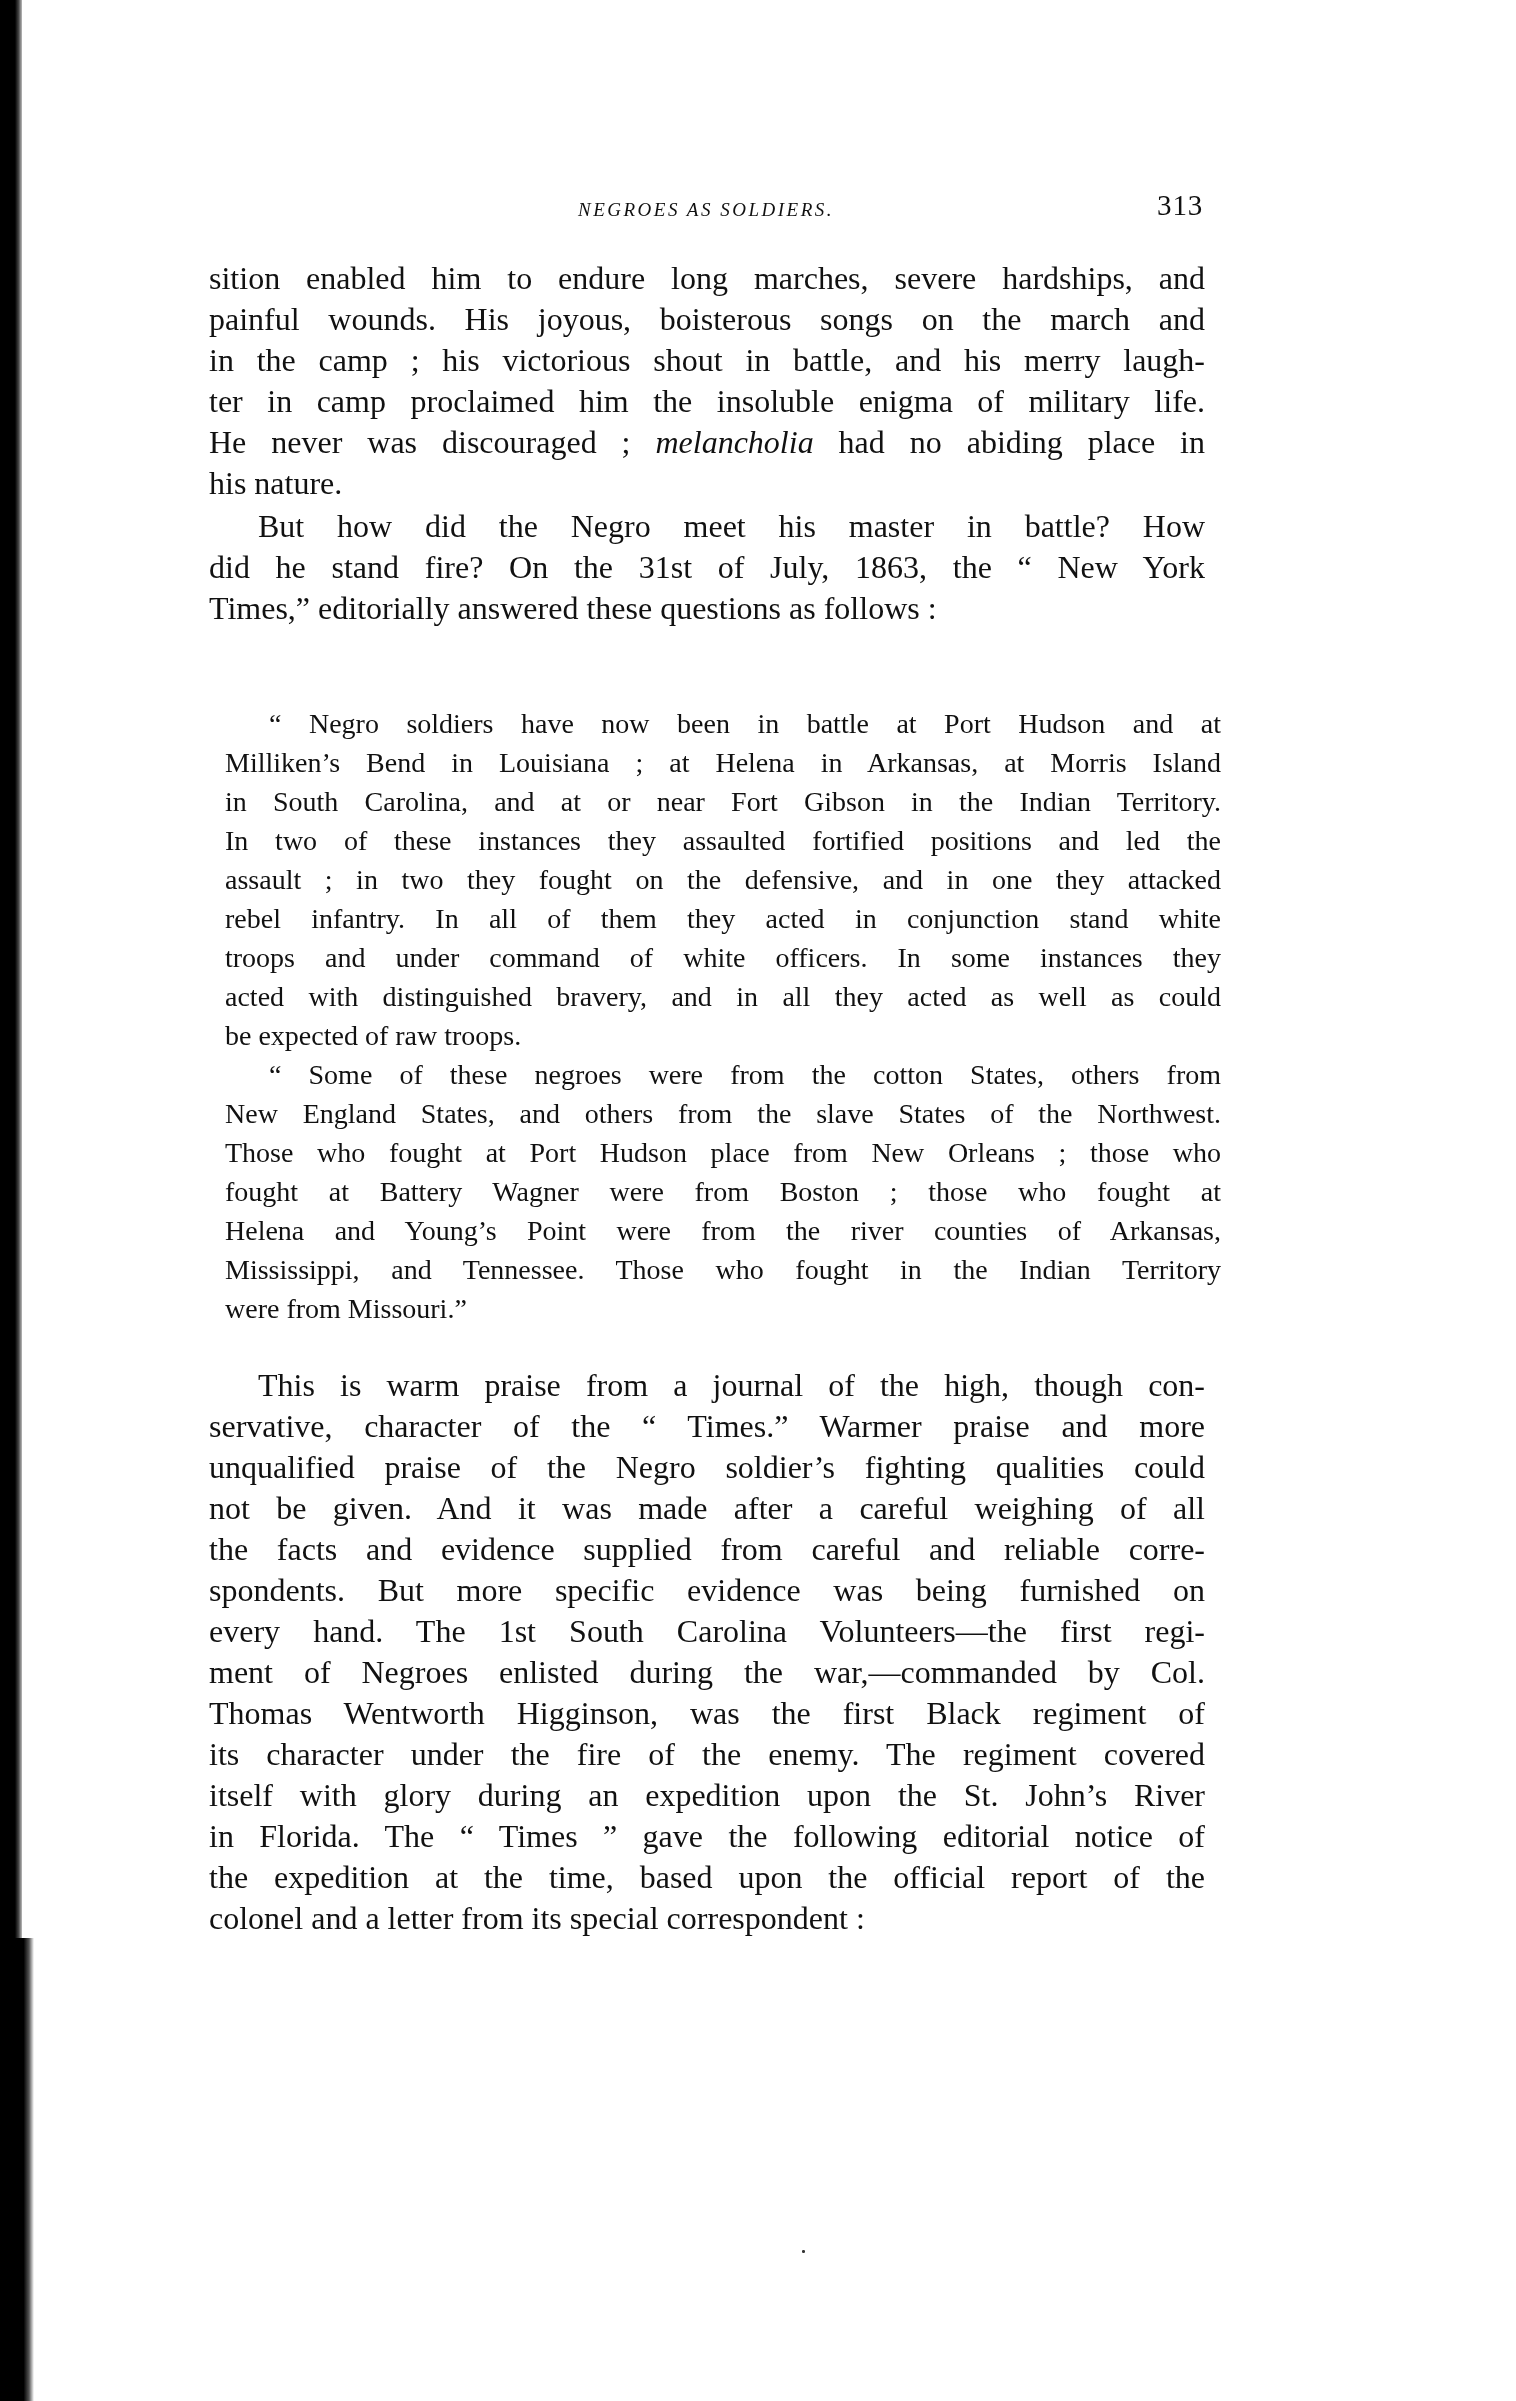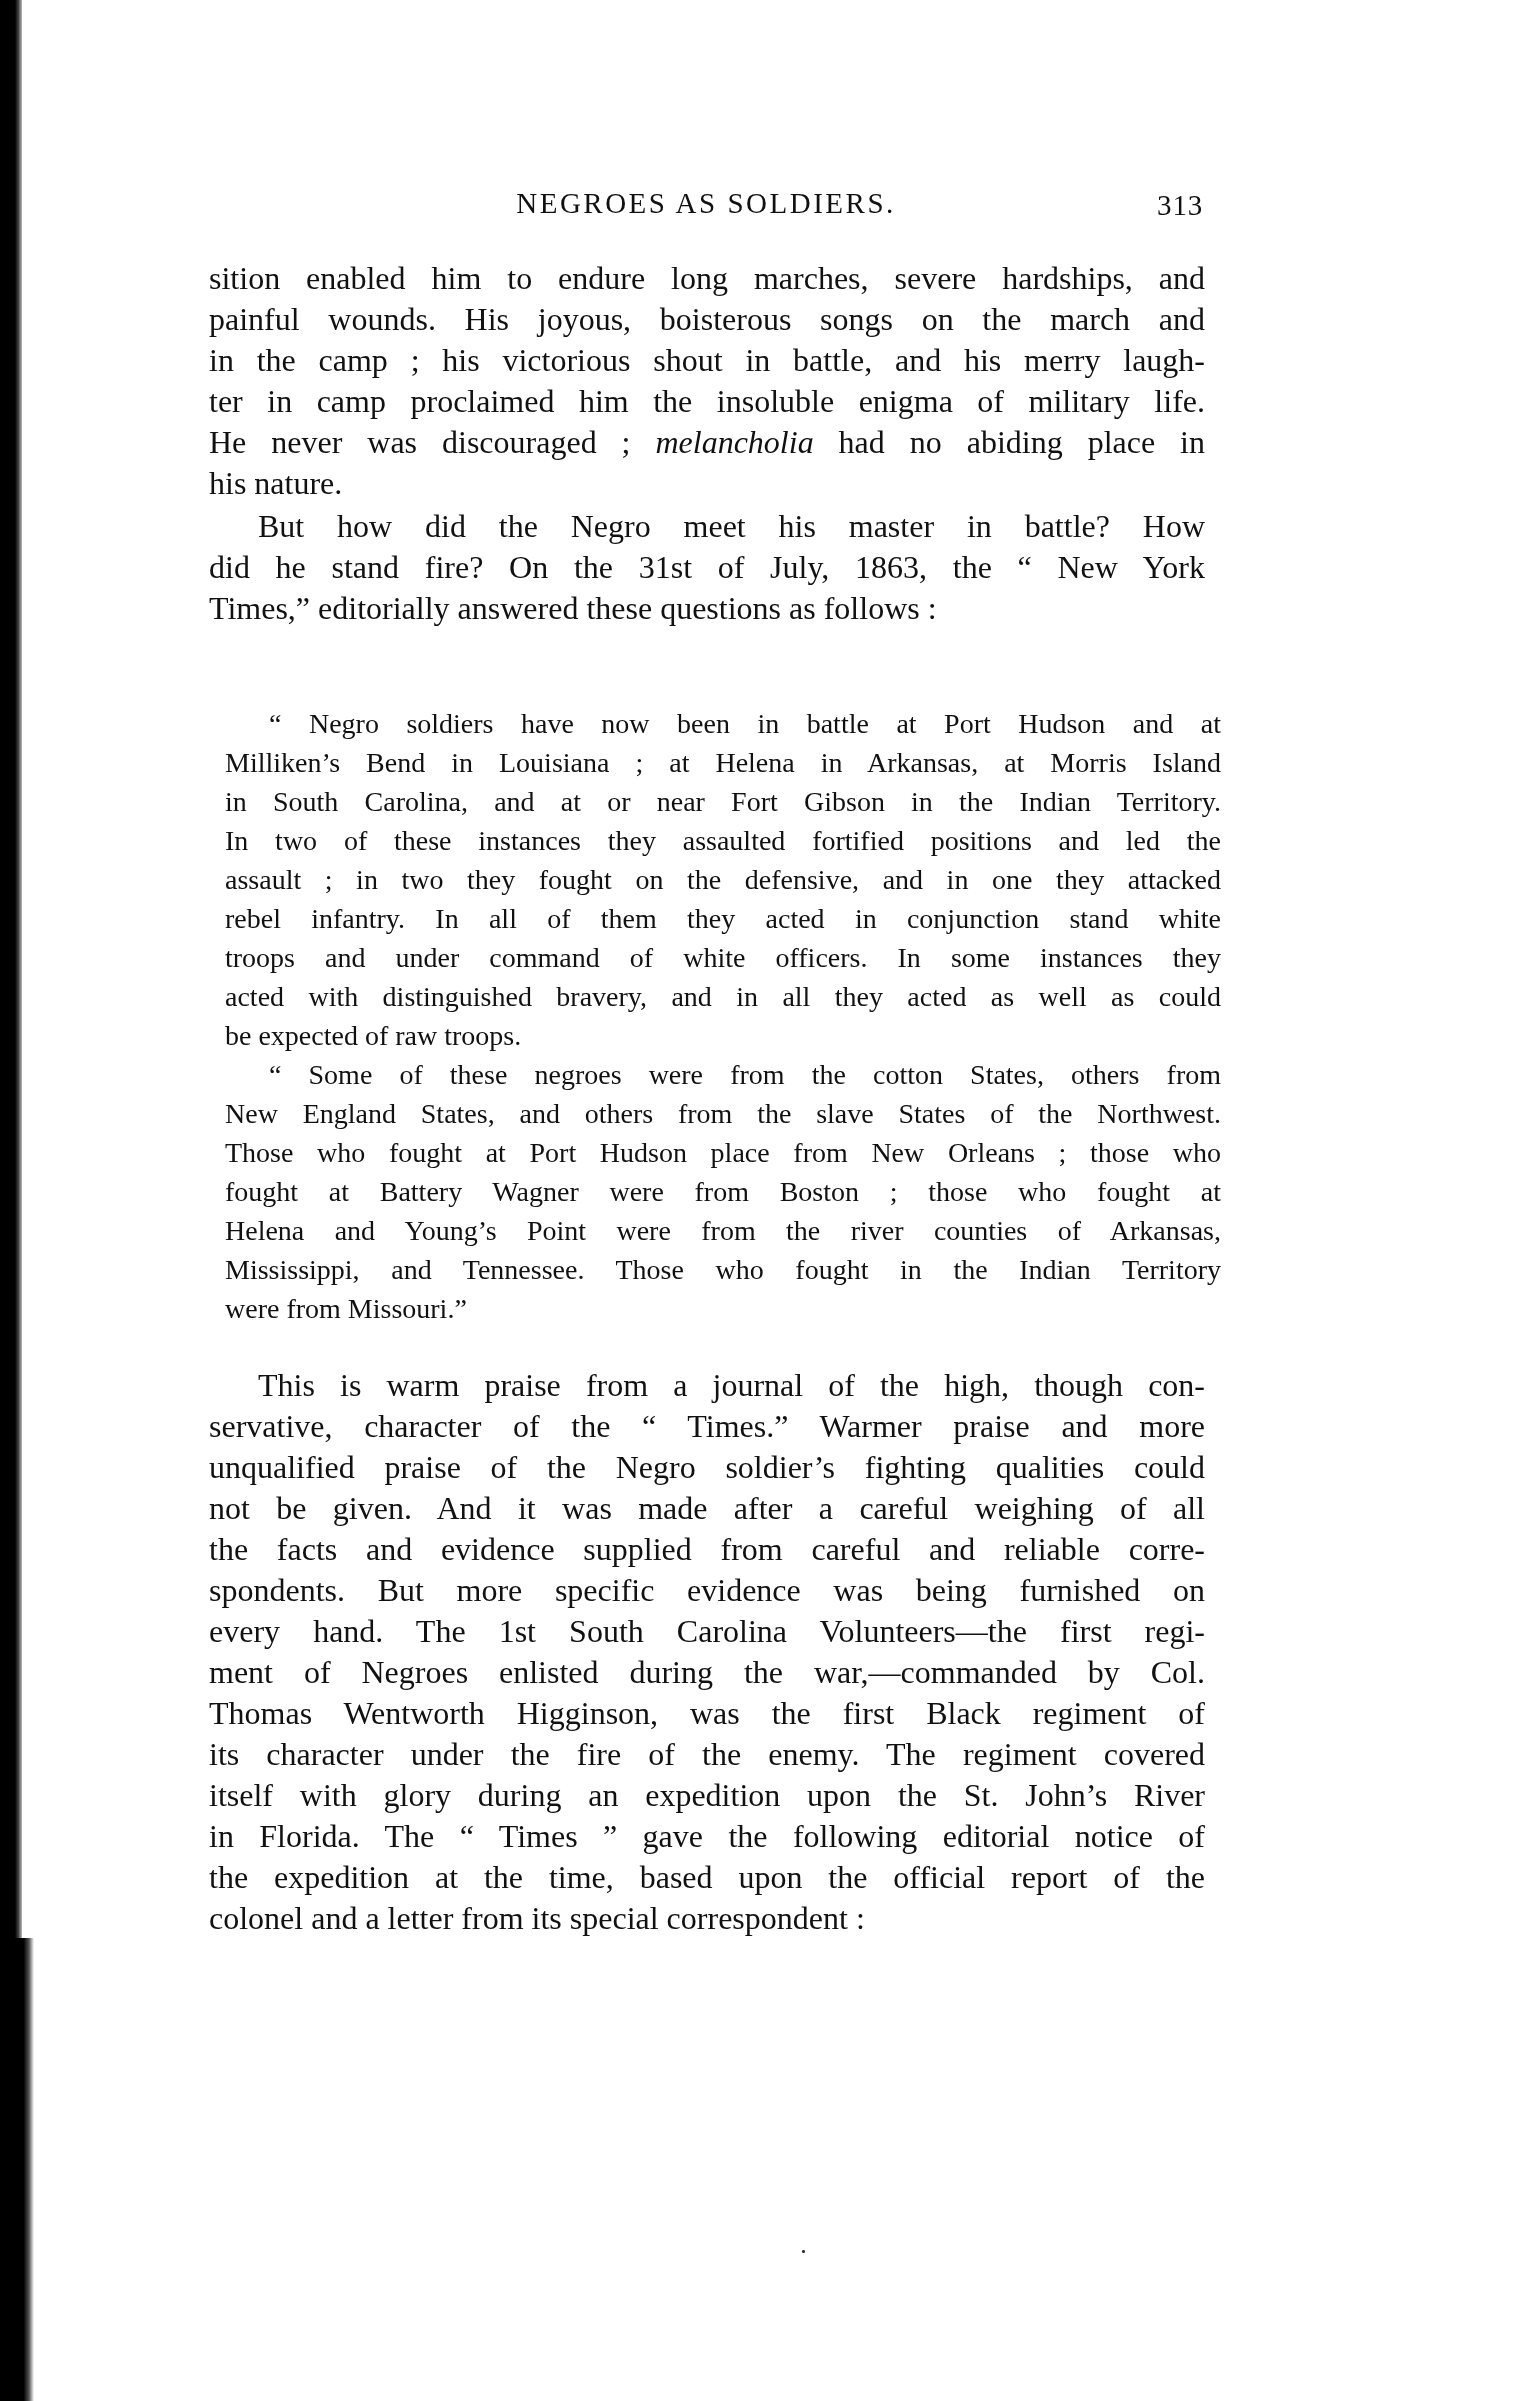--- a/index.html
+++ b/index.html
@@ -13,22 +13,22 @@
     background: linear-gradient(to right, #000 0px, #000 15px, #444 18.5px, #bbb 22px);
   }
   .binding-shadow.lower {
     top: 1938px; height: 463px; width: 34px;
     background: linear-gradient(to right, #000 0px, #000 23.6px, #555 29px, rgba(255,255,255,0) 34px);
   }
   .page-header {
     position: absolute; top: 187px; left: 209px; width: 994px; height: 42px;
   }
   .running-title {
-    position: absolute; left: 0; width: 994px; text-align: center; top: 0;
-    font-size: 29px; letter-spacing: 2.5px; text-transform: uppercase;
+    position: absolute; left: 0; width: 994px; text-align: center; top: 12px;
+    font-style: italic; font-size: 19px; letter-spacing: 2.5px; text-transform: uppercase;
     font-variant: small-caps;
   }
   .page-number {
     position: absolute; right: 0; top: 1.7px; font-size: 29px; letter-spacing: 0.8px;
   }
   .text-block {
     position: absolute; left: 209px; width: 996px;
   }
   .line {
     display: block; white-space: nowrap; text-align: justify; text-align-last: justify;

